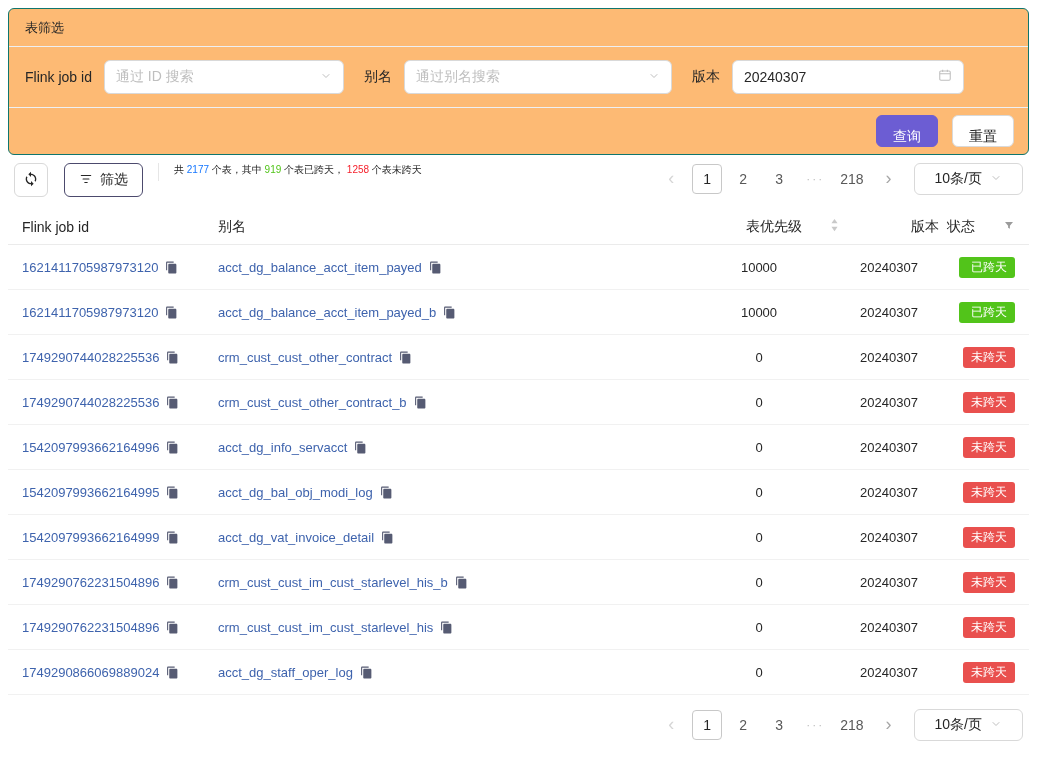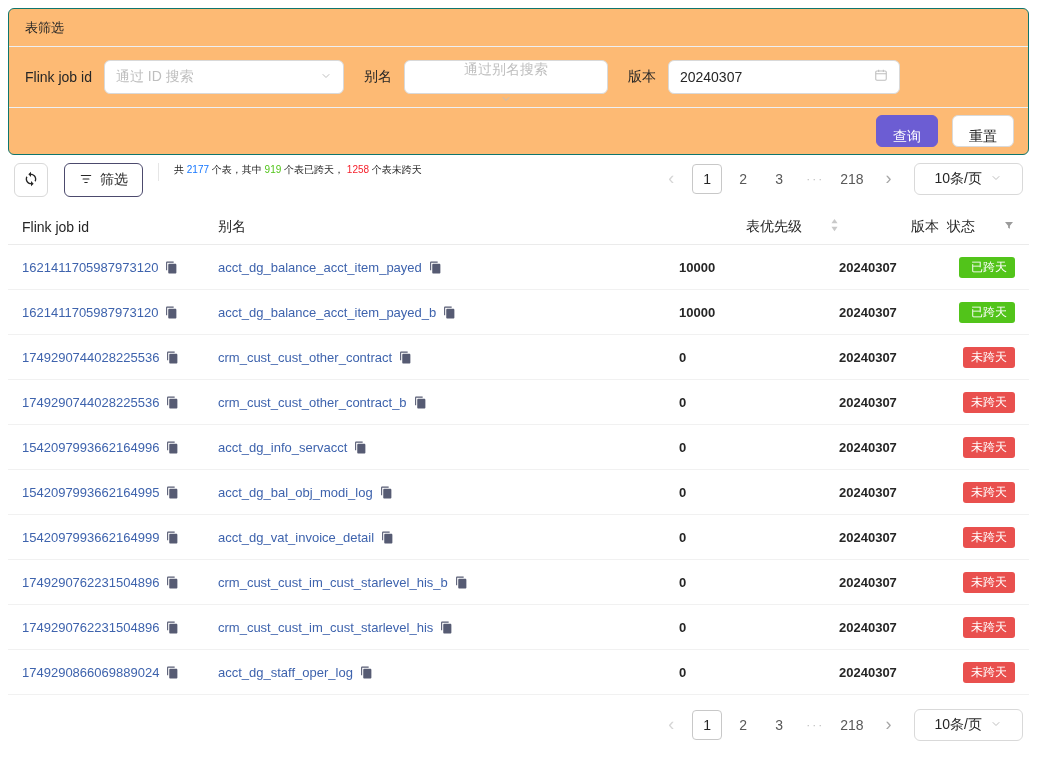--- a/index.html
+++ b/index.html
@@ -15,21 +15,21 @@
   .card { border:1px solid #0f766e; border-radius:6px; background:#fdba74; }
   .card-title { padding:10px 16px 9px; font-size:13px; color:#262626; border-bottom:1px solid #eef0f3; }
   .filter-fields { display:flex; align-items:center; padding:13px 16px; gap:20px; }
   .field { display:flex; align-items:center; gap:12px; }
   .field-label { font-size:14px; white-space:nowrap; }
   .control {
     height:34px; border:1px solid #d9d9d9; border-radius:6px; background:#fff;
     display:flex; align-items:center; justify-content:space-between;
     padding:0 11px; cursor:pointer;gap:12px;
   }
-  .w1 { width:240px; } .w2 { width:204px;flex-direction:column; } .w3 { width:232px; }
+  .w1 { width:240px; } .w2 { width:268px; } .w3 { width:232px; }
   .placeholder { color:#bfbfbf; font-size:14px; }
   .value { color:#262626; font-size:14px; }
   .filter-actions { border-top:1px solid #eef0f3; padding:7px 14px; display:flex; justify-content:flex-end; align-items:center; gap:14px; }
   .btn {
     height:32px; padding:12px 16px; font-size:14px; border-radius:6px;
     border:1px solid #d9d9d9; background:#fff; color:#262626; cursor:pointer;
     font-family:inherit;
   }
   .btn-primary { background:var(--accent); border-color:var(--accent); color:#fff; }
 
@@ -73,21 +73,21 @@
     display:grid; grid-template-columns:196px 1fr 160px 100px 76px;
     align-items:center; padding:0 14px;
   }
   .thead { height:36px; font-size:14px; font-weight:500; border-bottom:1px solid #ebebeb; }
   .th { display:flex; align-items:center; gap:4px; }
   .th-right { justify-content:flex-end; text-align:right;gap:28px; }
   .tr { height:45px; border-bottom:1px solid #f1f1f1; font-size:13px; }
   .td { display:flex; align-items:center; }
   .td-link { color:var(--link); text-decoration:none; cursor:pointer; }
   .copy-btn { margin-left:7px; color:#565b73; display:inline-flex; align-items:center; cursor:pointer; }
-  .td-num { display:block; text-align:left;font-weight:bold; }
+  .td-num { display:block; text-align:center; }
   .td-status { justify-content:flex-end; }
   .badge { color:#fff; font-size:12px; padding:3px 8px; border-radius:3px; line-height:1.25; white-space:nowrap; }
   .badge-green { background:var(--badge-green);padding-left:12px; }
   .badge-red { background:var(--badge-red); }
 
   .footer { margin:14px 6px 0; display:flex; justify-content:flex-end; align-items:center; gap:10px; }
 </style>
 </head>
 <body>
 

